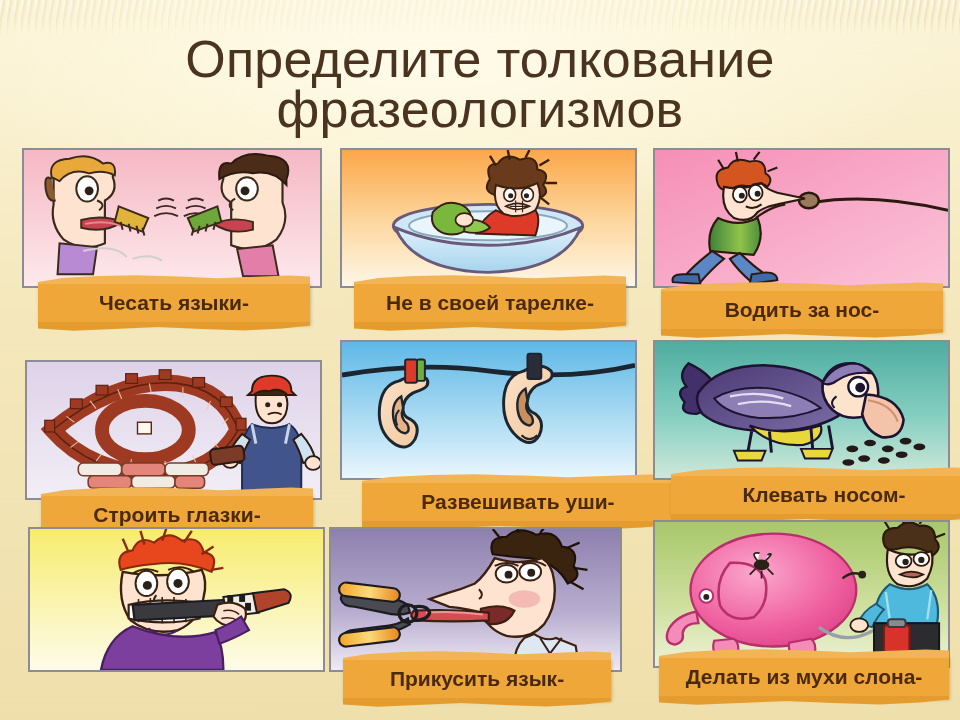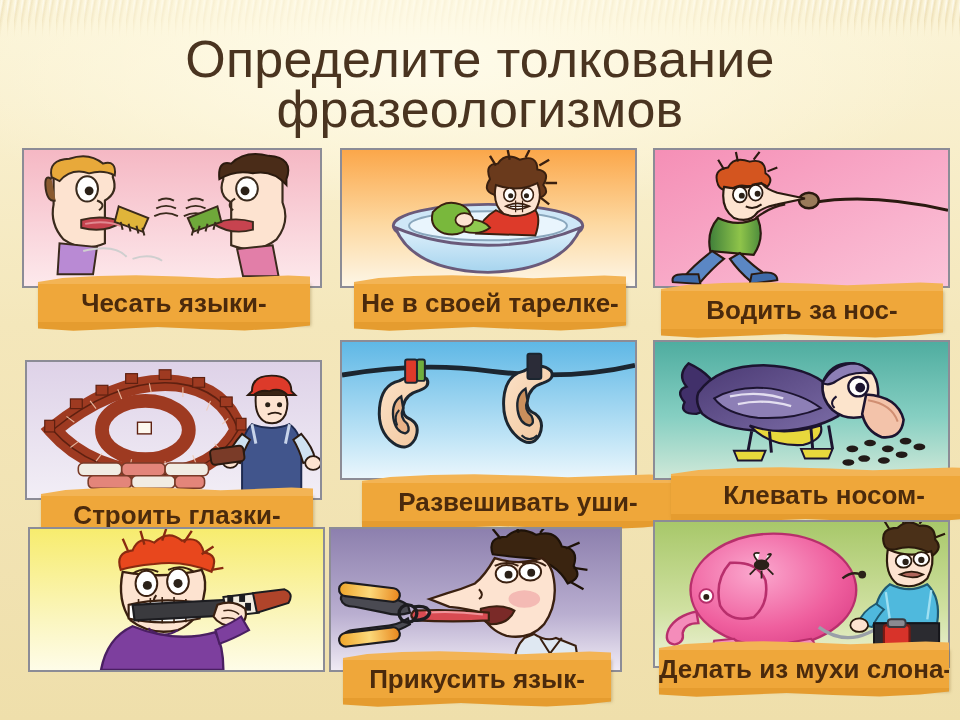--- a/index.html
+++ b/index.html
@@ -108,21 +108,21 @@
                        13% 88%, 0% 66%);
   }
   .banner .label {
     position: absolute;
     left: 0; top: 0;
     width: 100%;
     height: 42px;
     line-height: 42px;
     text-align: center;
     color: #4b2a0c;
-    font-size: 26px;
+    font-size: 21px;
     font-weight: bold;
     white-space: nowrap;
     overflow: hidden;
   }
 
   
   .ill { position: absolute; left: 0; top: 0; width: 100%; height: 100%; }
   .ill svg { display: block; width: 100%; height: 100%; }
 </style>
 </head>
@@ -628,20 +628,20 @@
             <ellipse cx="246" cy="108" rx="9" ry="7" fill="#fde3d0" stroke="#2b1a0c" stroke-width="1.8"></ellipse>
 
             <path d="M222 104 L222 146 L288 146 L288 104 Z" fill="#2b2b30" stroke="#15151a" stroke-width="2"></path>
 
             <rect x="232" y="106" width="26" height="40" rx="3" fill="#d8332a" stroke="#7a1a12" stroke-width="2.2"></rect>
             <rect x="236" y="100" width="18" height="8" rx="3" fill="#8a8a92" stroke="#3a3a40" stroke-width="2"></rect>
           </svg>
         </div>
       </div>
     </div>
-    <div class="banner" style="left:6px; top:128px; width:290px;">
+    <div class="banner" style="left:6px; top:136px; width:290px;">
       <div class="wave-top"></div>
       <div class="wave-bottom"></div>
       <div class="label">Делать из мухи слона-</div>
     </div>
   </div>
 
 </div>
 
 </body></html>

